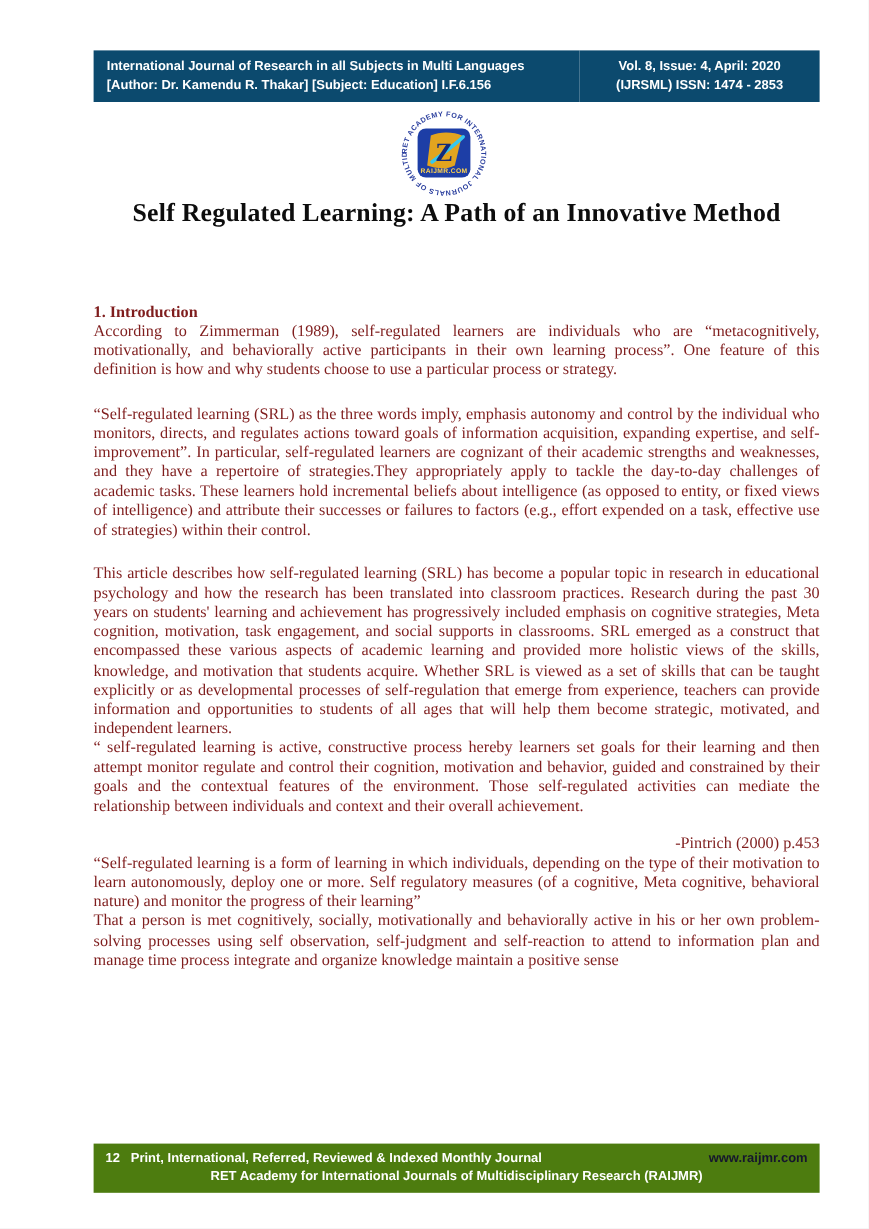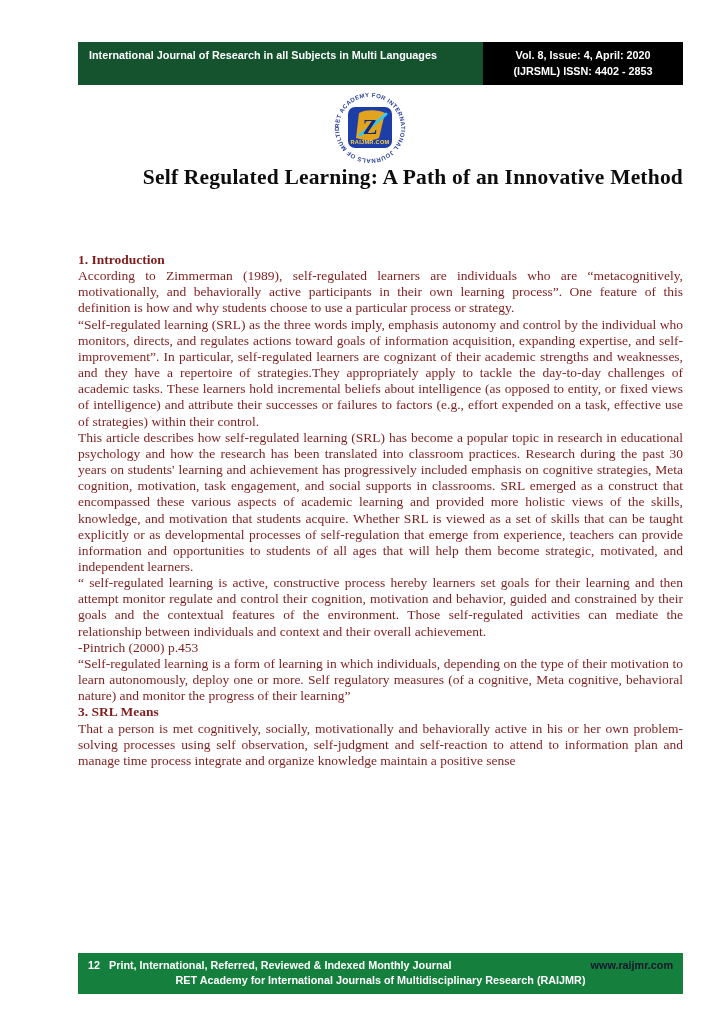--- a/index.html
+++ b/index.html
@@ -13,84 +13,85 @@
   }
   
   .top-band{
     position:absolute;left:78px;top:42px;width:605px;height:43px;
     display:flex;
     font-family:"Liberation Sans", sans-serif;
     font-weight:bold;
   }
   .band-left{
     width:405px;box-sizing:border-box;
-    background:#14532d;color:#ffffff;
+    background:#0c4a6e;color:#ffffff;
     padding:5px 0 0 11px;
     font-size:10.8px;line-height:16px;
     white-space:nowrap;
   }
   .band-right{
     flex:1;box-sizing:border-box;
-    background:#000000;color:#ffffff;
+    background:#0c4a6e;color:#ffffff;
     text-align:center;
     padding-top:5px;
     font-size:10.8px;line-height:16px;
     white-space:nowrap;
   }
   
   .logo{position:absolute;left:331px;top:89px;width:78px;height:78px;}
   
   .title{
     position:absolute;left:78px;top:164px;width:605px;
-    margin:0;text-align:right;
+    margin:0;text-align:center;
     font-size:21.5px;line-height:26px;font-weight:bold;color:#0d0d0d;
     letter-spacing:0.2px;
   }
   .authors{
     position:absolute;left:78px;top:202px;width:605px;
     text-align:center;color:#151515;
     font-size:13px;line-height:13.9px;
   }
   
   .body{
     position:absolute;left:78px;top:252px;width:605px;
     font-size:13.5px;line-height:16.15px;
     text-align:justify;color:#7f1d1d;
   }
   .body p{margin:0;}
-  .body p.gap{margin-top:0;}
+  .body p.gap{margin-top:20px;}
   .body p.h{font-weight:bold;text-align:left;}
-  .body p.cite{text-align:left;}
+  .body p.cite{text-align:right;margin-top:15px;}
   
   .bottom-band{
     position:absolute;left:78px;top:953px;width:605px;height:41px;
     box-sizing:border-box;
-    background:#15803d;color:#ffffff;
+    background:#4d7c0f;color:#ffffff;
     font-family:"Liberation Sans", sans-serif;
     font-weight:bold;font-size:10.8px;line-height:15px;
     padding:5px 10px 0 10px;
   }
   .foot-row1{display:flex;justify-content:space-between;}
   .foot-left{display:flex;}
   .pagenum{margin-right:9px;}
   .web{color:#15152e;text-align:center;}
   .foot-row2{text-align:center;}
 </style>
 </head>
 <body>
 
 <div class="page">
 
   <header class="top-band">
     <div class="band-left">
       <div>International Journal of Research in all Subjects in Multi Languages</div>
+      <div>[Author: Dr. Kamendu R. Thakar] [Subject: Education] I.F.6.156</div>
     </div>
     <div class="band-right">
       <div>Vol. 8, Issue: 4, April: 2020</div>
-      <div>(IJRSML)  ISSN: 4402 - 2853</div>
+      <div>(IJRSML)  ISSN: 1474 - 2853</div>
     </div>
   </header>
 
   <div class="logo">
     <svg width="78" height="78" viewBox="0 0 78 78">
       <circle cx="39" cy="39" r="38" fill="#ffffff"></circle>
       <defs>
         <path id="ringPath" d="M 39,39 m -31,0 a 31,31 0 1,1 62,0 a 31,31 0 1,1 -62,0"></path>
       </defs>
       <text font-family="Liberation Sans, sans-serif" font-size="6" font-weight="bold" fill="#2b3f9e" letter-spacing="0.4">
@@ -109,21 +110,20 @@
   </div>
 
   <main class="body">
     <p class="h">1. Introduction</p>
     <p>According to Zimmerman (1989), self-regulated learners are individuals who are “metacognitively, motivationally, and behaviorally active participants in their own learning process”. One feature of this definition is how and why students choose to use a particular process or strategy.</p>
     <p class="gap">“Self-regulated learning (SRL) as the three words imply, emphasis autonomy and control by the individual who monitors, directs, and regulates actions toward goals of information acquisition, expanding expertise, and self-improvement”. In particular, self-regulated learners are cognizant of their academic strengths and weaknesses, and they have a repertoire of strategies.They appropriately apply to tackle the day-to-day challenges of academic tasks. These learners hold incremental beliefs about intelligence (as opposed to entity, or fixed views of intelligence) and attribute their successes or failures to factors (e.g., effort expended on a task, effective use of strategies) within their control.</p>
     <p class="gap">This article describes how self-regulated learning (SRL) has become a popular topic in research in educational psychology and how the research has been translated into classroom practices. Research during the past 30 years on students' learning and achievement has progressively included emphasis on cognitive strategies, Meta cognition, motivation, task engagement, and social supports in classrooms. SRL emerged as a construct that encompassed these various aspects of academic learning and provided more holistic views of the skills, knowledge, and motivation that students acquire. Whether SRL is viewed as a set of skills that can be taught explicitly or as developmental processes of self-regulation that emerge from experience, teachers can provide information and opportunities to students of all ages that will help them become strategic, motivated, and independent learners.</p>
     <p>“ self-regulated learning is active, constructive process hereby learners set goals for their learning and then attempt monitor regulate and control their cognition, motivation and behavior, guided and constrained by their goals and the contextual features of the environment. Those self-regulated activities can mediate the relationship between individuals and context and their overall achievement.</p>
     <p class="cite">-Pintrich (2000) p.453</p>
     <p>“Self-regulated learning is a form of learning in which individuals, depending on the type of their motivation to learn autonomously, deploy one or more. Self regulatory measures (of a cognitive, Meta cognitive, behavioral nature) and monitor the progress of their learning”</p>
-    <p class="h">3. SRL Means</p>
     <p>That a person is met cognitively, socially, motivationally and behaviorally active in his or her own problem-solving processes using self observation, self-judgment and self-reaction to attend to information plan and manage time process integrate and organize knowledge maintain a positive sense</p>
   </main>
 
   <footer class="bottom-band">
     <div class="foot-row1">
       <span class="foot-left">
         <span class="pagenum">12</span>
         <span>Print, International, Referred,  Reviewed &amp; Indexed Monthly Journal</span>
       </span>
       <span class="web">www.raijmr.com</span>

